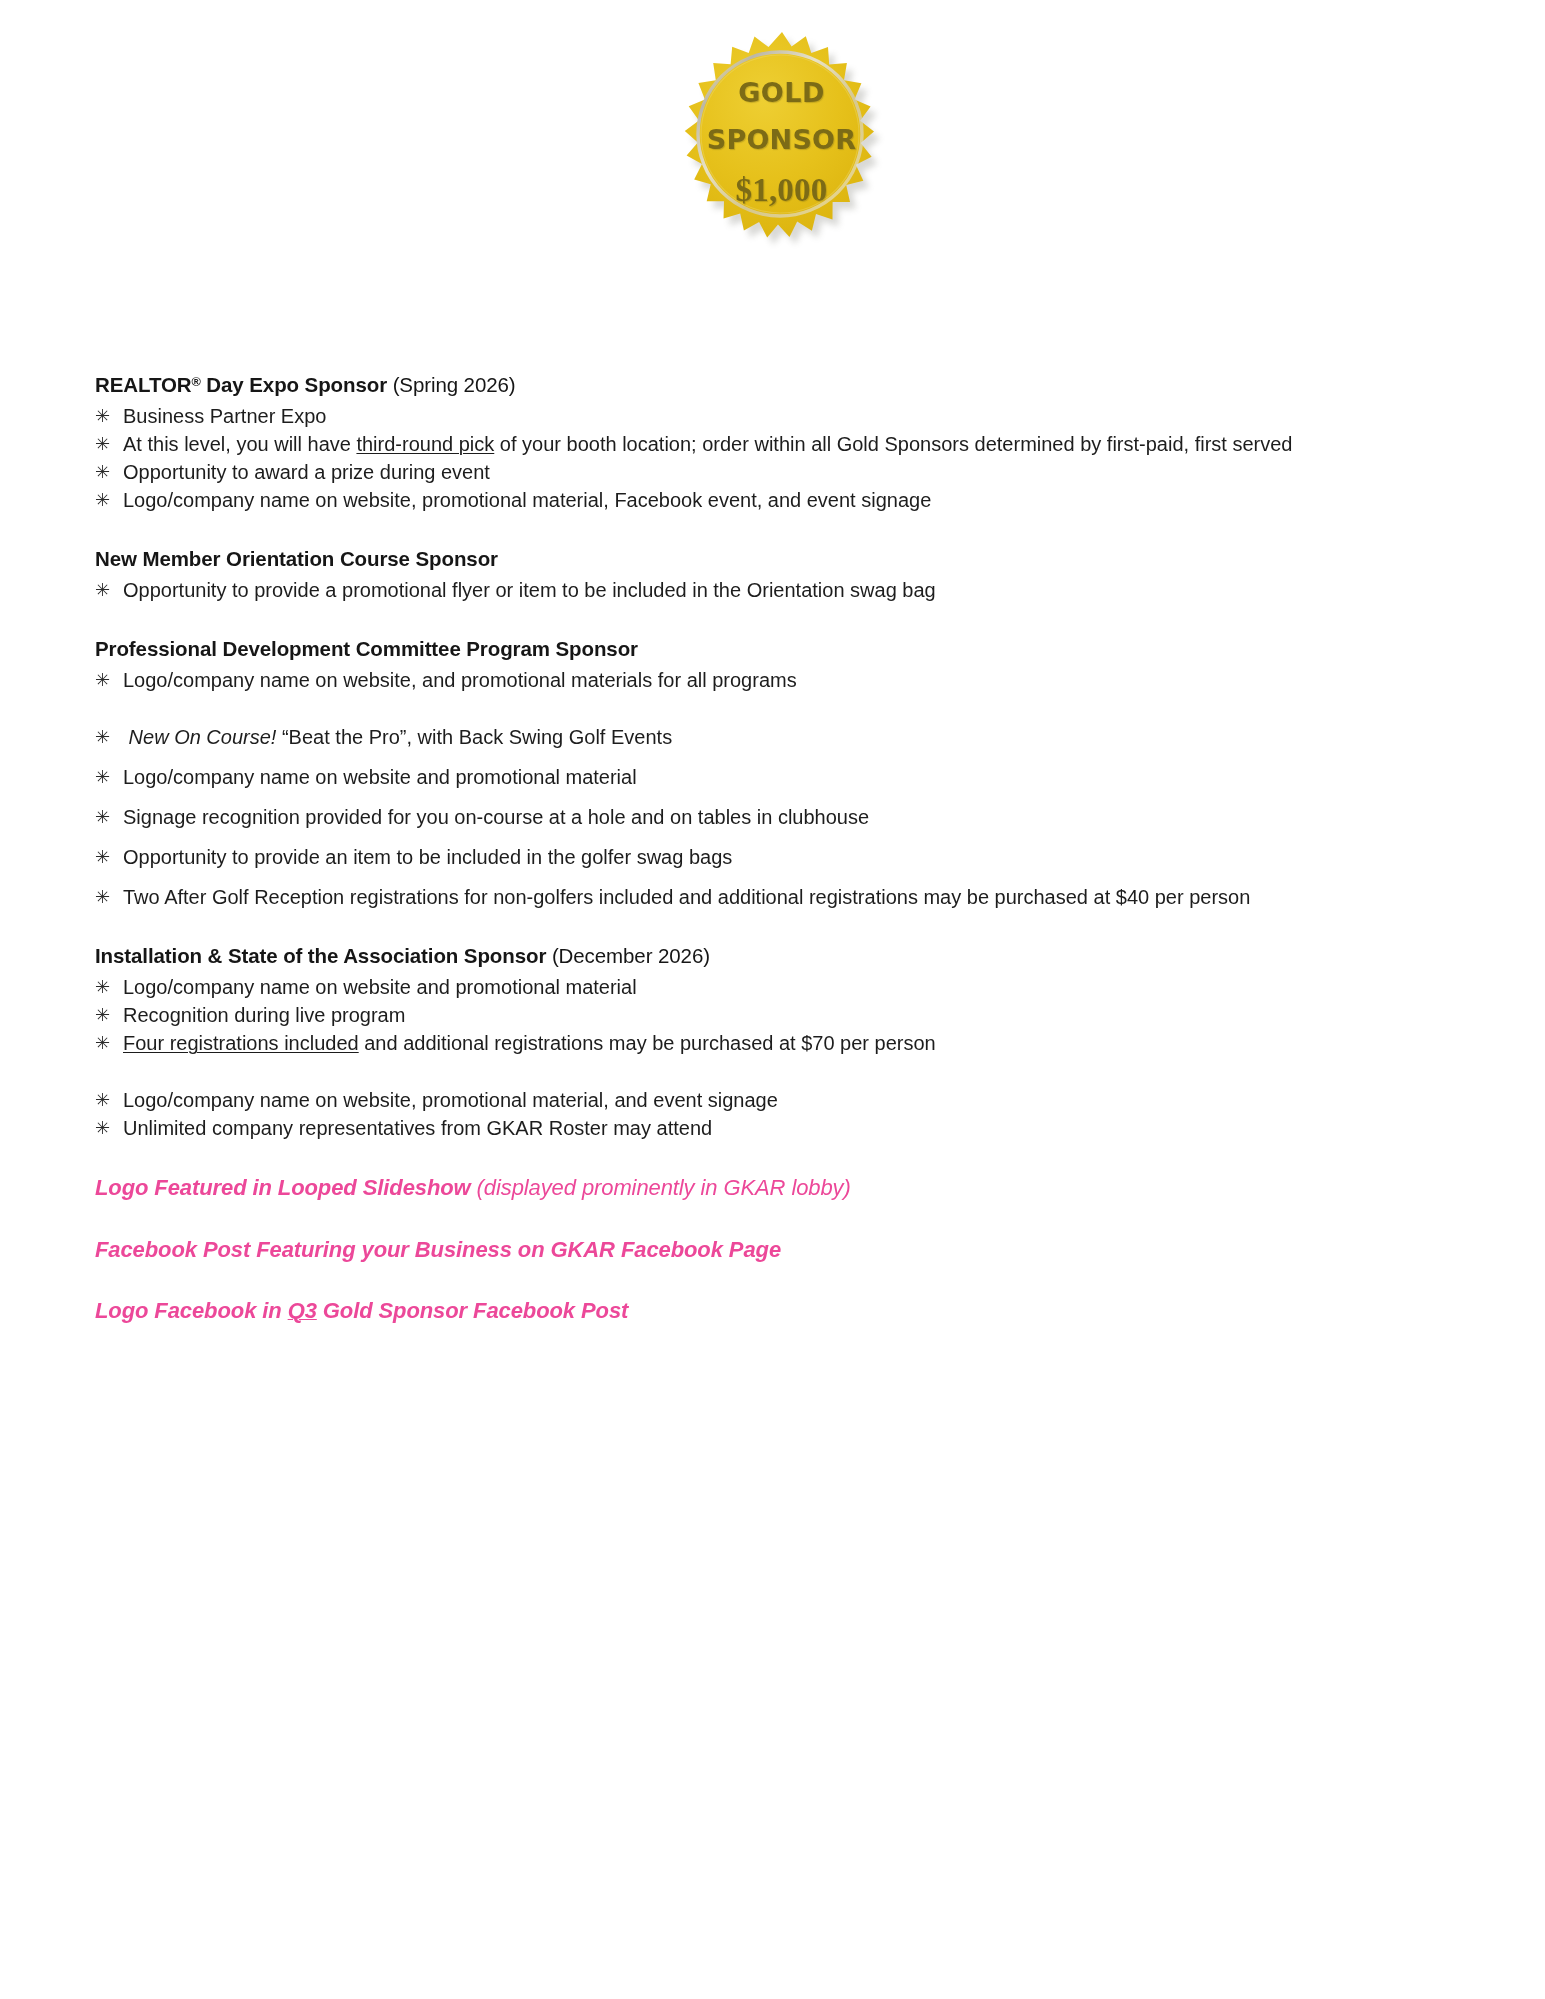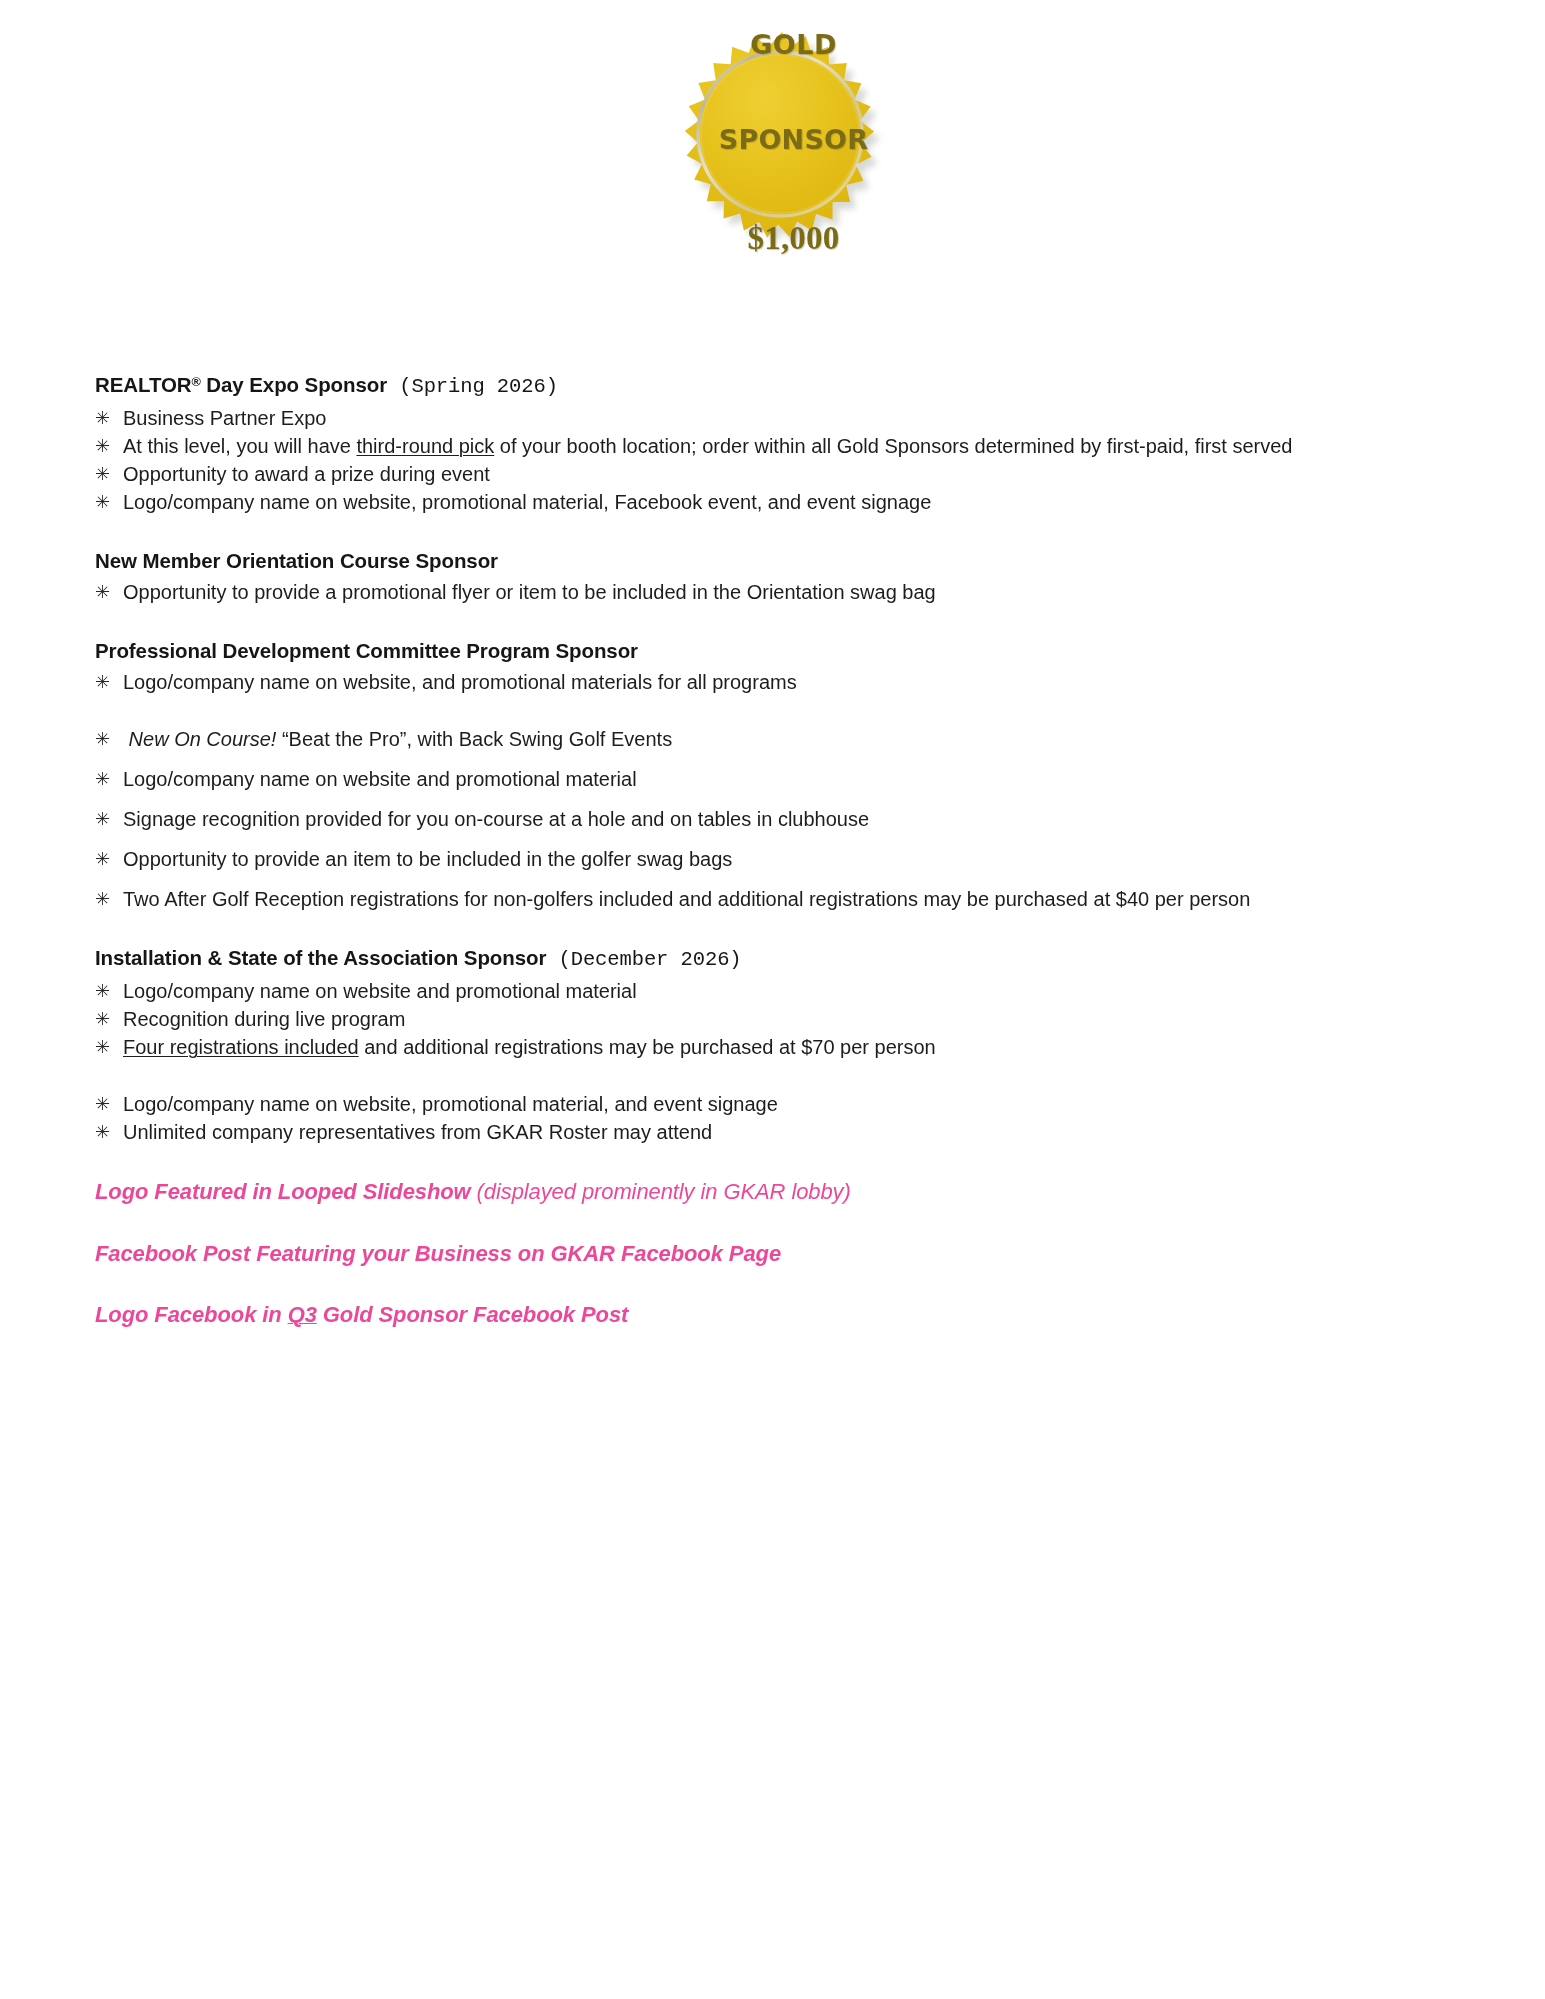--- a/index.html
+++ b/index.html
@@ -45,33 +45,32 @@
   }
   .badge-star {
     position: absolute;
     left: 0;
     top: 0;
     width: 226px;
     height: 226px;
   }
   .badge-text {
     position: absolute;
-    left: 12px;
+    left: 0;
     top: 0;
     width: 226px;
     height: 226px;
     display: flex;
     flex-direction: column;
     justify-content: center;
     align-items: center;
     line-height: 1.0;
     letter-spacing: 0.3px;
     text-align: left;
     pointer-events: none;
-    gap: 48px;
   }
   .badge-line {
     font-family: "DejaVu Sans", sans-serif;
     font-weight: bold;
     color: #7c6b16;
     text-shadow: 1px 1px 1px rgba(120,103,20,0.35);
   }
   .bl-gold   { font-size: 27px; letter-spacing: 0.5px; }
   .bl-spons  { font-size: 27px; letter-spacing: 0.2px; margin-top: 20px; }
   .bl-amount { font-size: 33px; letter-spacing: 0.2px; margin-top: 21px; font-family: Liberation Serif, serif; }
@@ -91,21 +90,20 @@
     font-size: 20.5px;
     font-weight: bold;
     line-height: 1.42;
     letter-spacing: -0.1px;
     font-family: "Liberation Sans", sans-serif;
     color: #161616;
     white-space: pre;
   }
   h2.heading .suffix {
     font-weight: normal;
-    font-family: Liberation Mono, monospace;
   }
   h2.heading sup {
     font-size: 0.62em;
     vertical-align: 0.45em;
     line-height: 0;
   }
   .standalone {
     margin: 30px 0 0 0;
     font-size: 22px;
     font-weight: bold;

